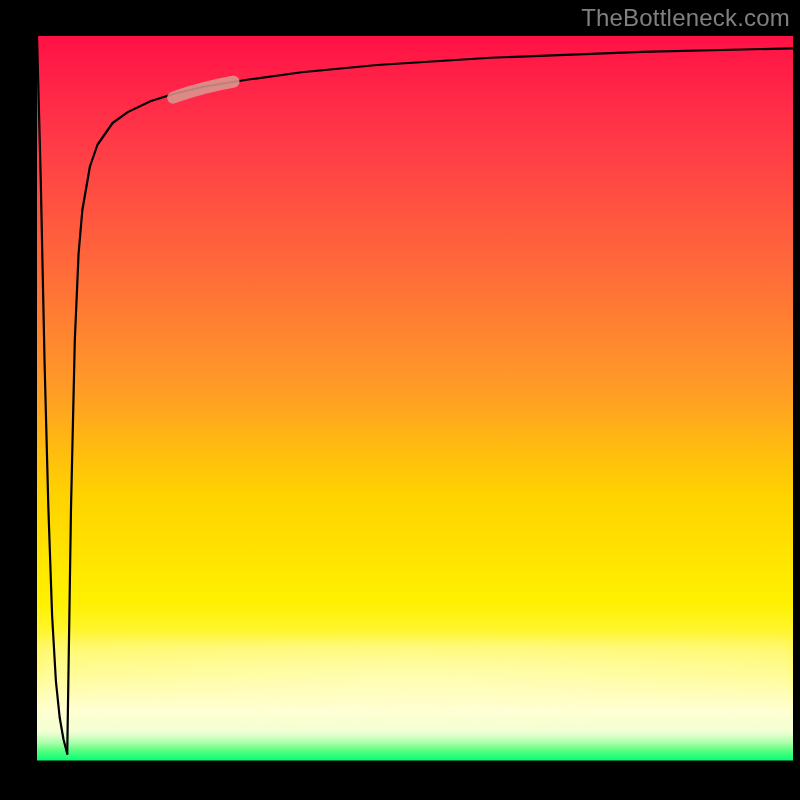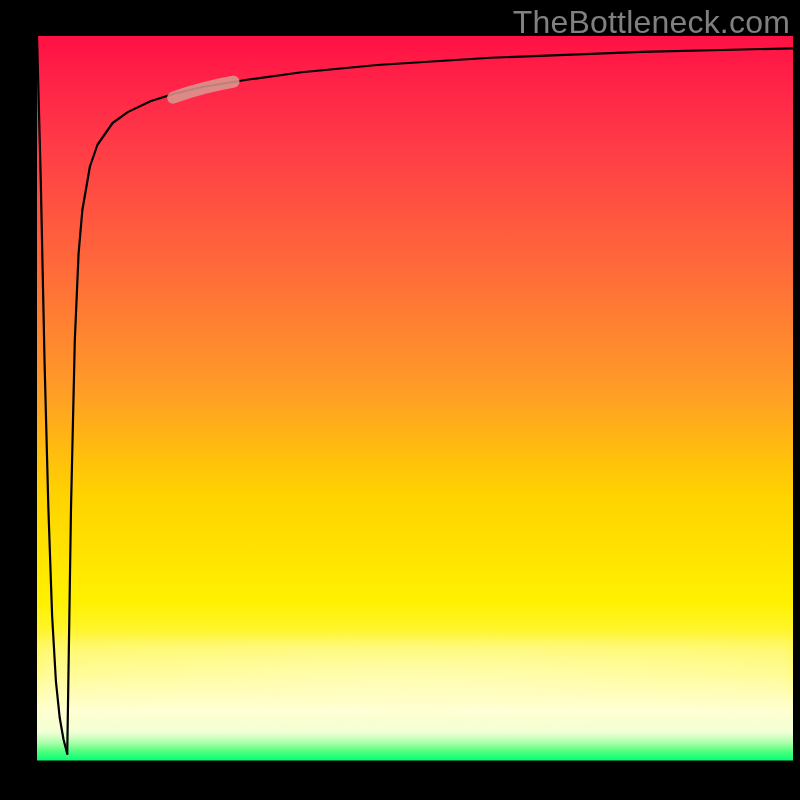--- a/index.html
+++ b/index.html
@@ -15,21 +15,21 @@
     position: relative;
     width: 800px;
     height: 800px;
     background: #000000;
   }
   .watermark {
     position: absolute;
     top: 4px;
     right: 10px;
     color: #808080;
-    font-size: 32px;
+    font-size: 24px;
     font-weight: 400;
     letter-spacing: 0.2px;
     z-index: 5;
   }
   .plot {
     position: absolute;
     left: 37px;
     top: 36px;
     width: 756px;
     height: 725px;

